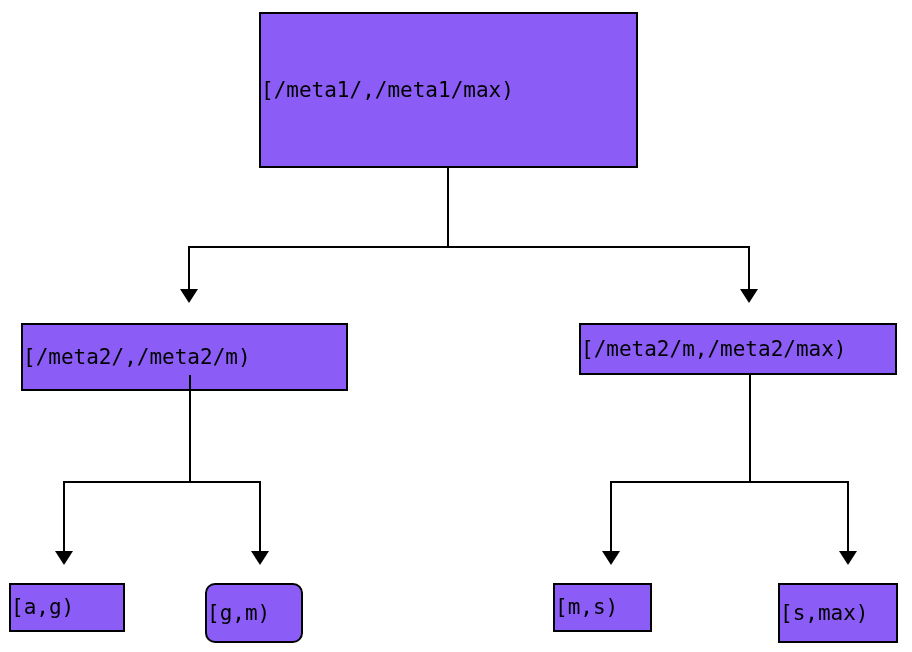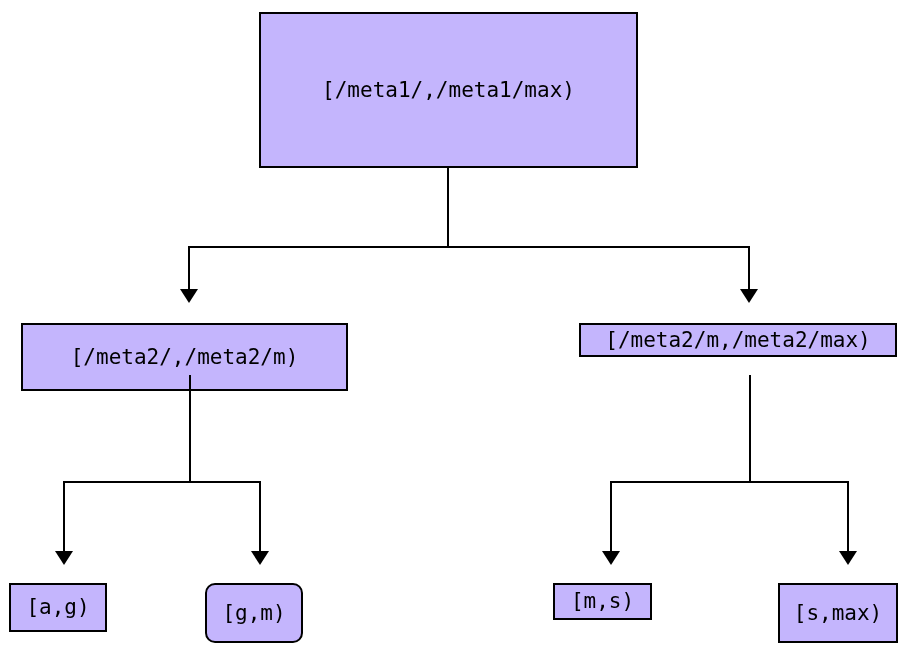--- a/index.html
+++ b/index.html
@@ -13,24 +13,23 @@
     width: 912px;
     height: 652px;
     background: #ffffff;
     overflow: hidden;
     font-family: "DejaVu Sans Mono", "Liberation Mono", monospace;
   }
   .node-box {
     position: absolute;
     box-sizing: border-box;
     border: 2px solid #000000;
-    background: #c4b5fd;
+    background: #8b5cf6;
     display: flex;
     align-items: center;
-    justify-content: center;
     color: #000000;
     white-space: pre;
   }
   .node-label {
     font-family: "DejaVu Sans Mono", "Liberation Mono", monospace;
     color: #000000;
     white-space: pre;
     line-height: 1;
   }
   
@@ -46,44 +45,44 @@
   #node-mid-left {
     left: 21px;
     top: 323px;
     width: 327px;
     height: 68px;
   }
   #node-mid-right {
     left: 579px;
     top: 323px;
     width: 318px;
-    height: 34px;
+    height: 52px;
   }
   #node-mid-left .node-label,
   #node-mid-right .node-label { font-size: 21px; }
 
   
   #node-leaf-ag {
     left: 9px;
     top: 583px;
-    width: 98px;
+    width: 116px;
     height: 49px;
   }
   #node-leaf-gm {
     left: 205px;
     top: 583px;
     width: 98px;
     height: 60px;
     border-radius: 10px;
   }
   #node-leaf-ms {
     left: 553px;
     top: 583px;
     width: 99px;
-    height: 37px;
+    height: 49px;
   }
   #node-leaf-smax {
     left: 778px;
     top: 583px;
     width: 120px;
     height: 60px;
   }
   #node-leaf-ag .node-label,
   #node-leaf-gm .node-label,
   #node-leaf-ms .node-label,

